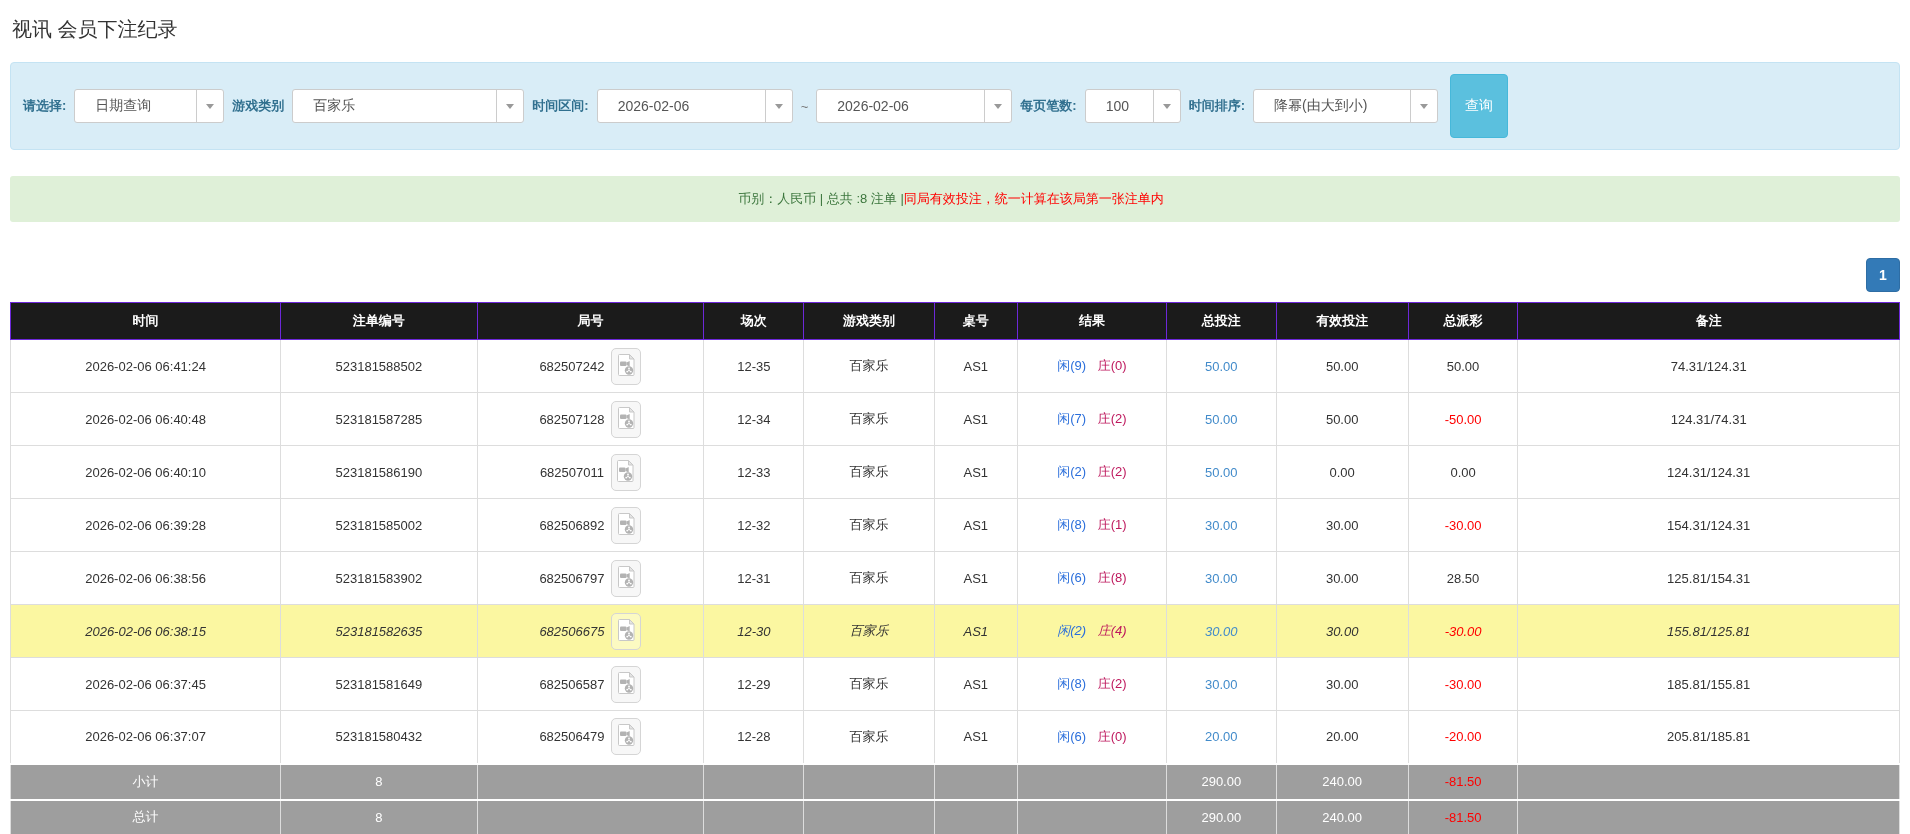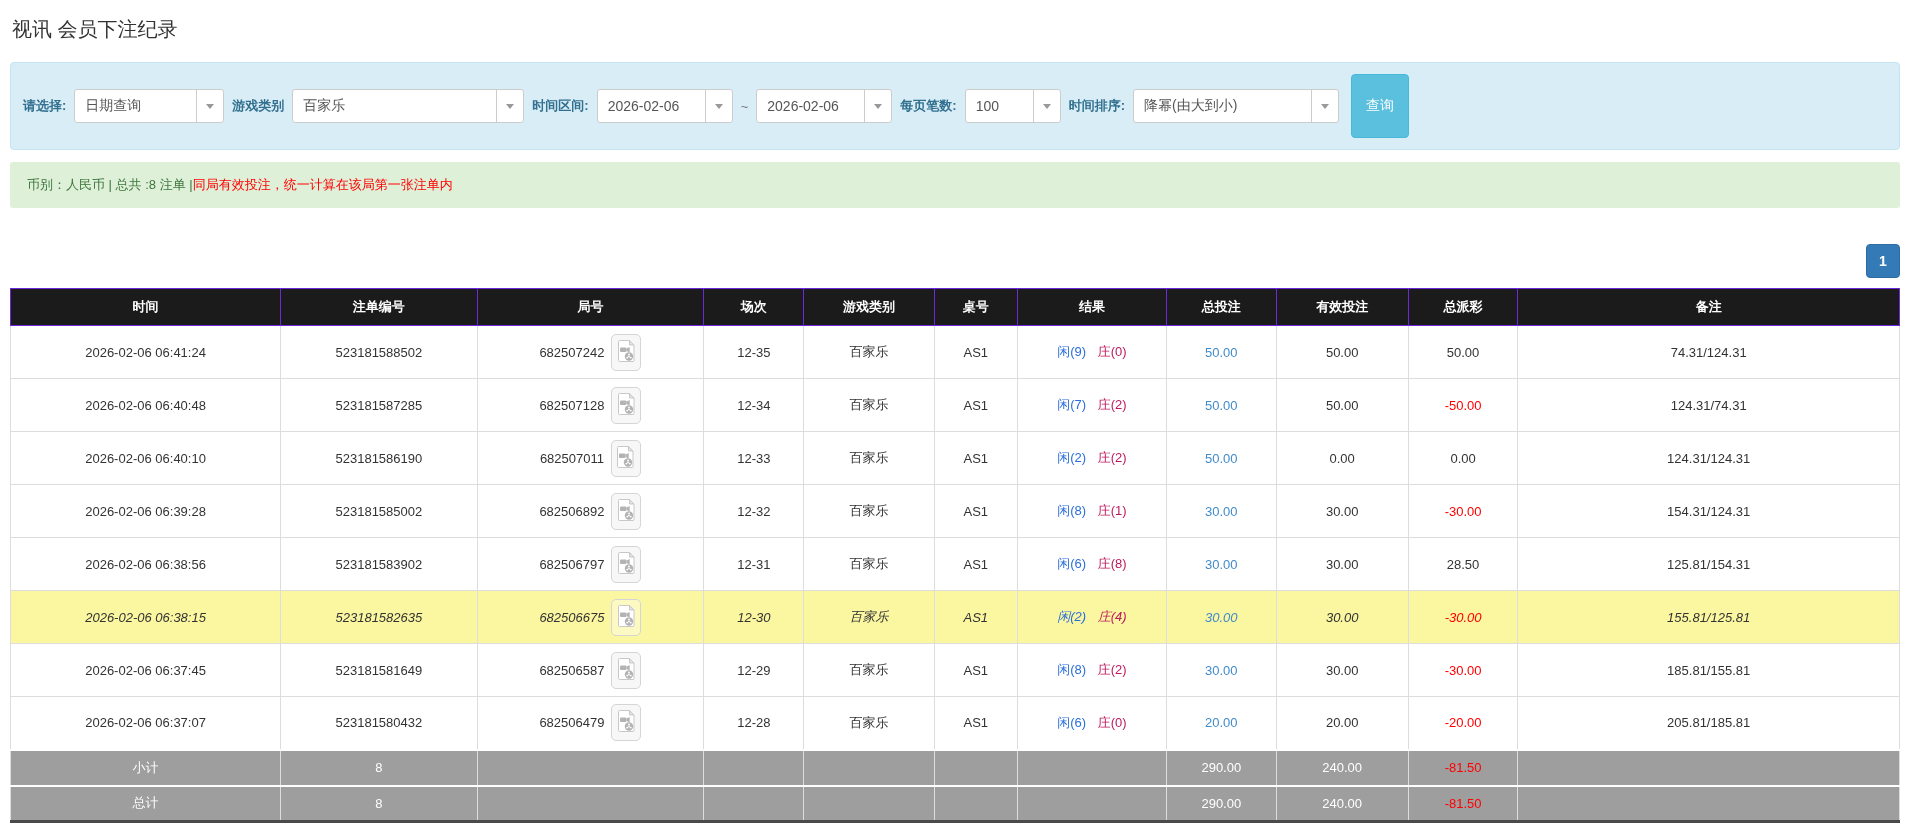--- a/index.html
+++ b/index.html
@@ -22,34 +22,34 @@
     padding: 11px 12px;
     display: flex; align-items: center; gap: 8px;
   }
   .flabel { font-size: 13px; font-weight: bold; color: #31708f; white-space: nowrap; }
   .tilde { font-size: 13px; color: #777; }
   .select {
     display: flex; align-items: center;
     background: #fff; border: 1px solid #ccc; border-radius: 3px;
     height: 34px; cursor: pointer;
   }
-  .select .val { padding: 0 10px; font-size: 14px; color: #555; flex: 1; white-space: nowrap; overflow: hidden; }
+  .select .val { padding: 0 20px; font-size: 14px; color: #555; flex: 1; white-space: nowrap; overflow: hidden; }
   .select .caret-box { width: 27px; align-self: stretch; border-left: 1px solid #ccc; display: flex; align-items: center; justify-content: center; }
   .caret { width: 0; height: 0; border-left: 4px solid transparent; border-right: 4px solid transparent; border-top: 5px solid #999; }
-  .w150 { width: 150px; } .w232 { width: 232px; } .w162 { width: 136px; } .w108 { width: 96px; } .w185 { width: 206px; }
+  .w150 { width: 150px; } .w232 { width: 232px; } .w162 { width: 196px; } .w108 { width: 96px; } .w185 { width: 185px; }
   .btn-search {
     background: #5bc0de; border: 1px solid #46b8da; color: #fff;
     font-size: 14px; padding: 22px 14px; border-radius: 4px; margin-left: 4px; cursor: pointer;
     font-family: inherit;
   }
 
   
   .info-bar {
-    margin-top: 12px; background: #dff0d8; border-radius: 3px;
-    padding: 14px 17px; display: flex; justify-content: flex-start; align-items: center;
+    margin-top: 26px; background: #dff0d8; border-radius: 3px;
+    padding: 14px 17px; display: flex; justify-content: center; align-items: center;
   }
   .info-left { color: #3c763d; font-size: 13px; }
   .info-right { color: #ff0000; font-size: 13px; padding-right: 8px; }
 
   
   .pagination { display: flex; justify-content: flex-end; }
   .pagination.top { margin-top: 36px; }
   .pagination.bottom { margin-top: 15px; }
   .page-btn {
     width: 34px; height: 34px; background: #337ab7; border: 1px solid #2e6da4;

